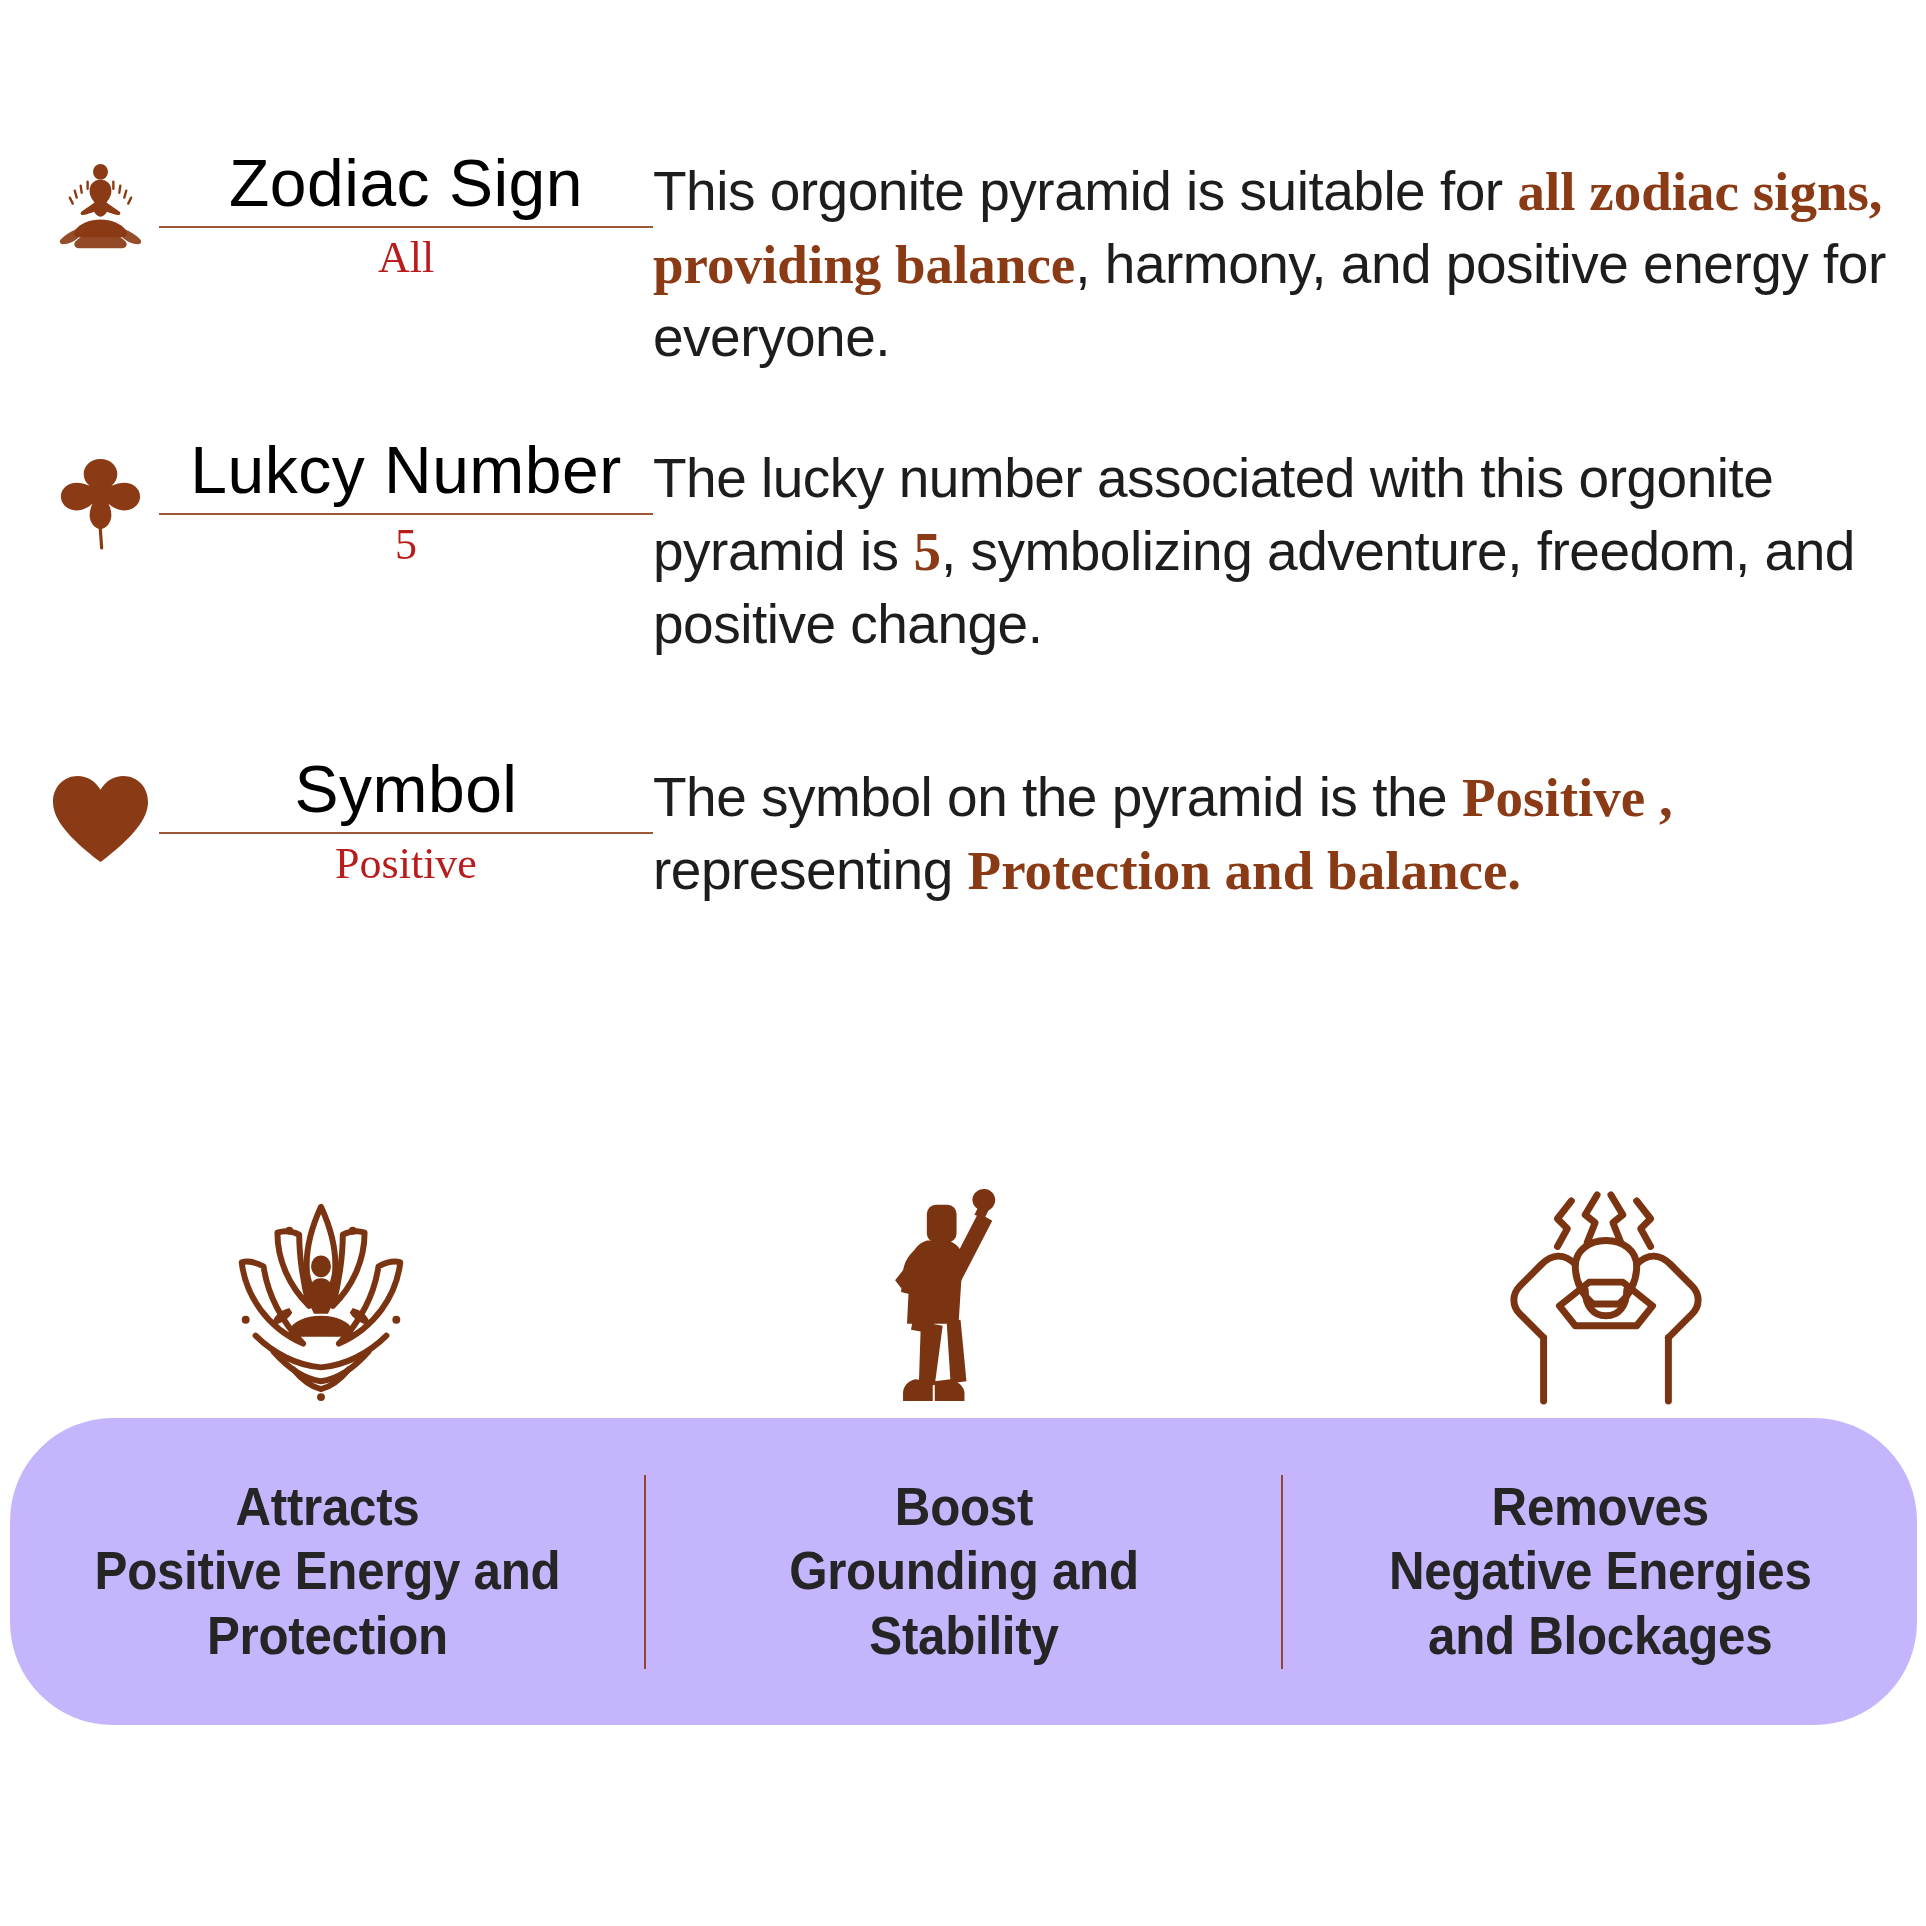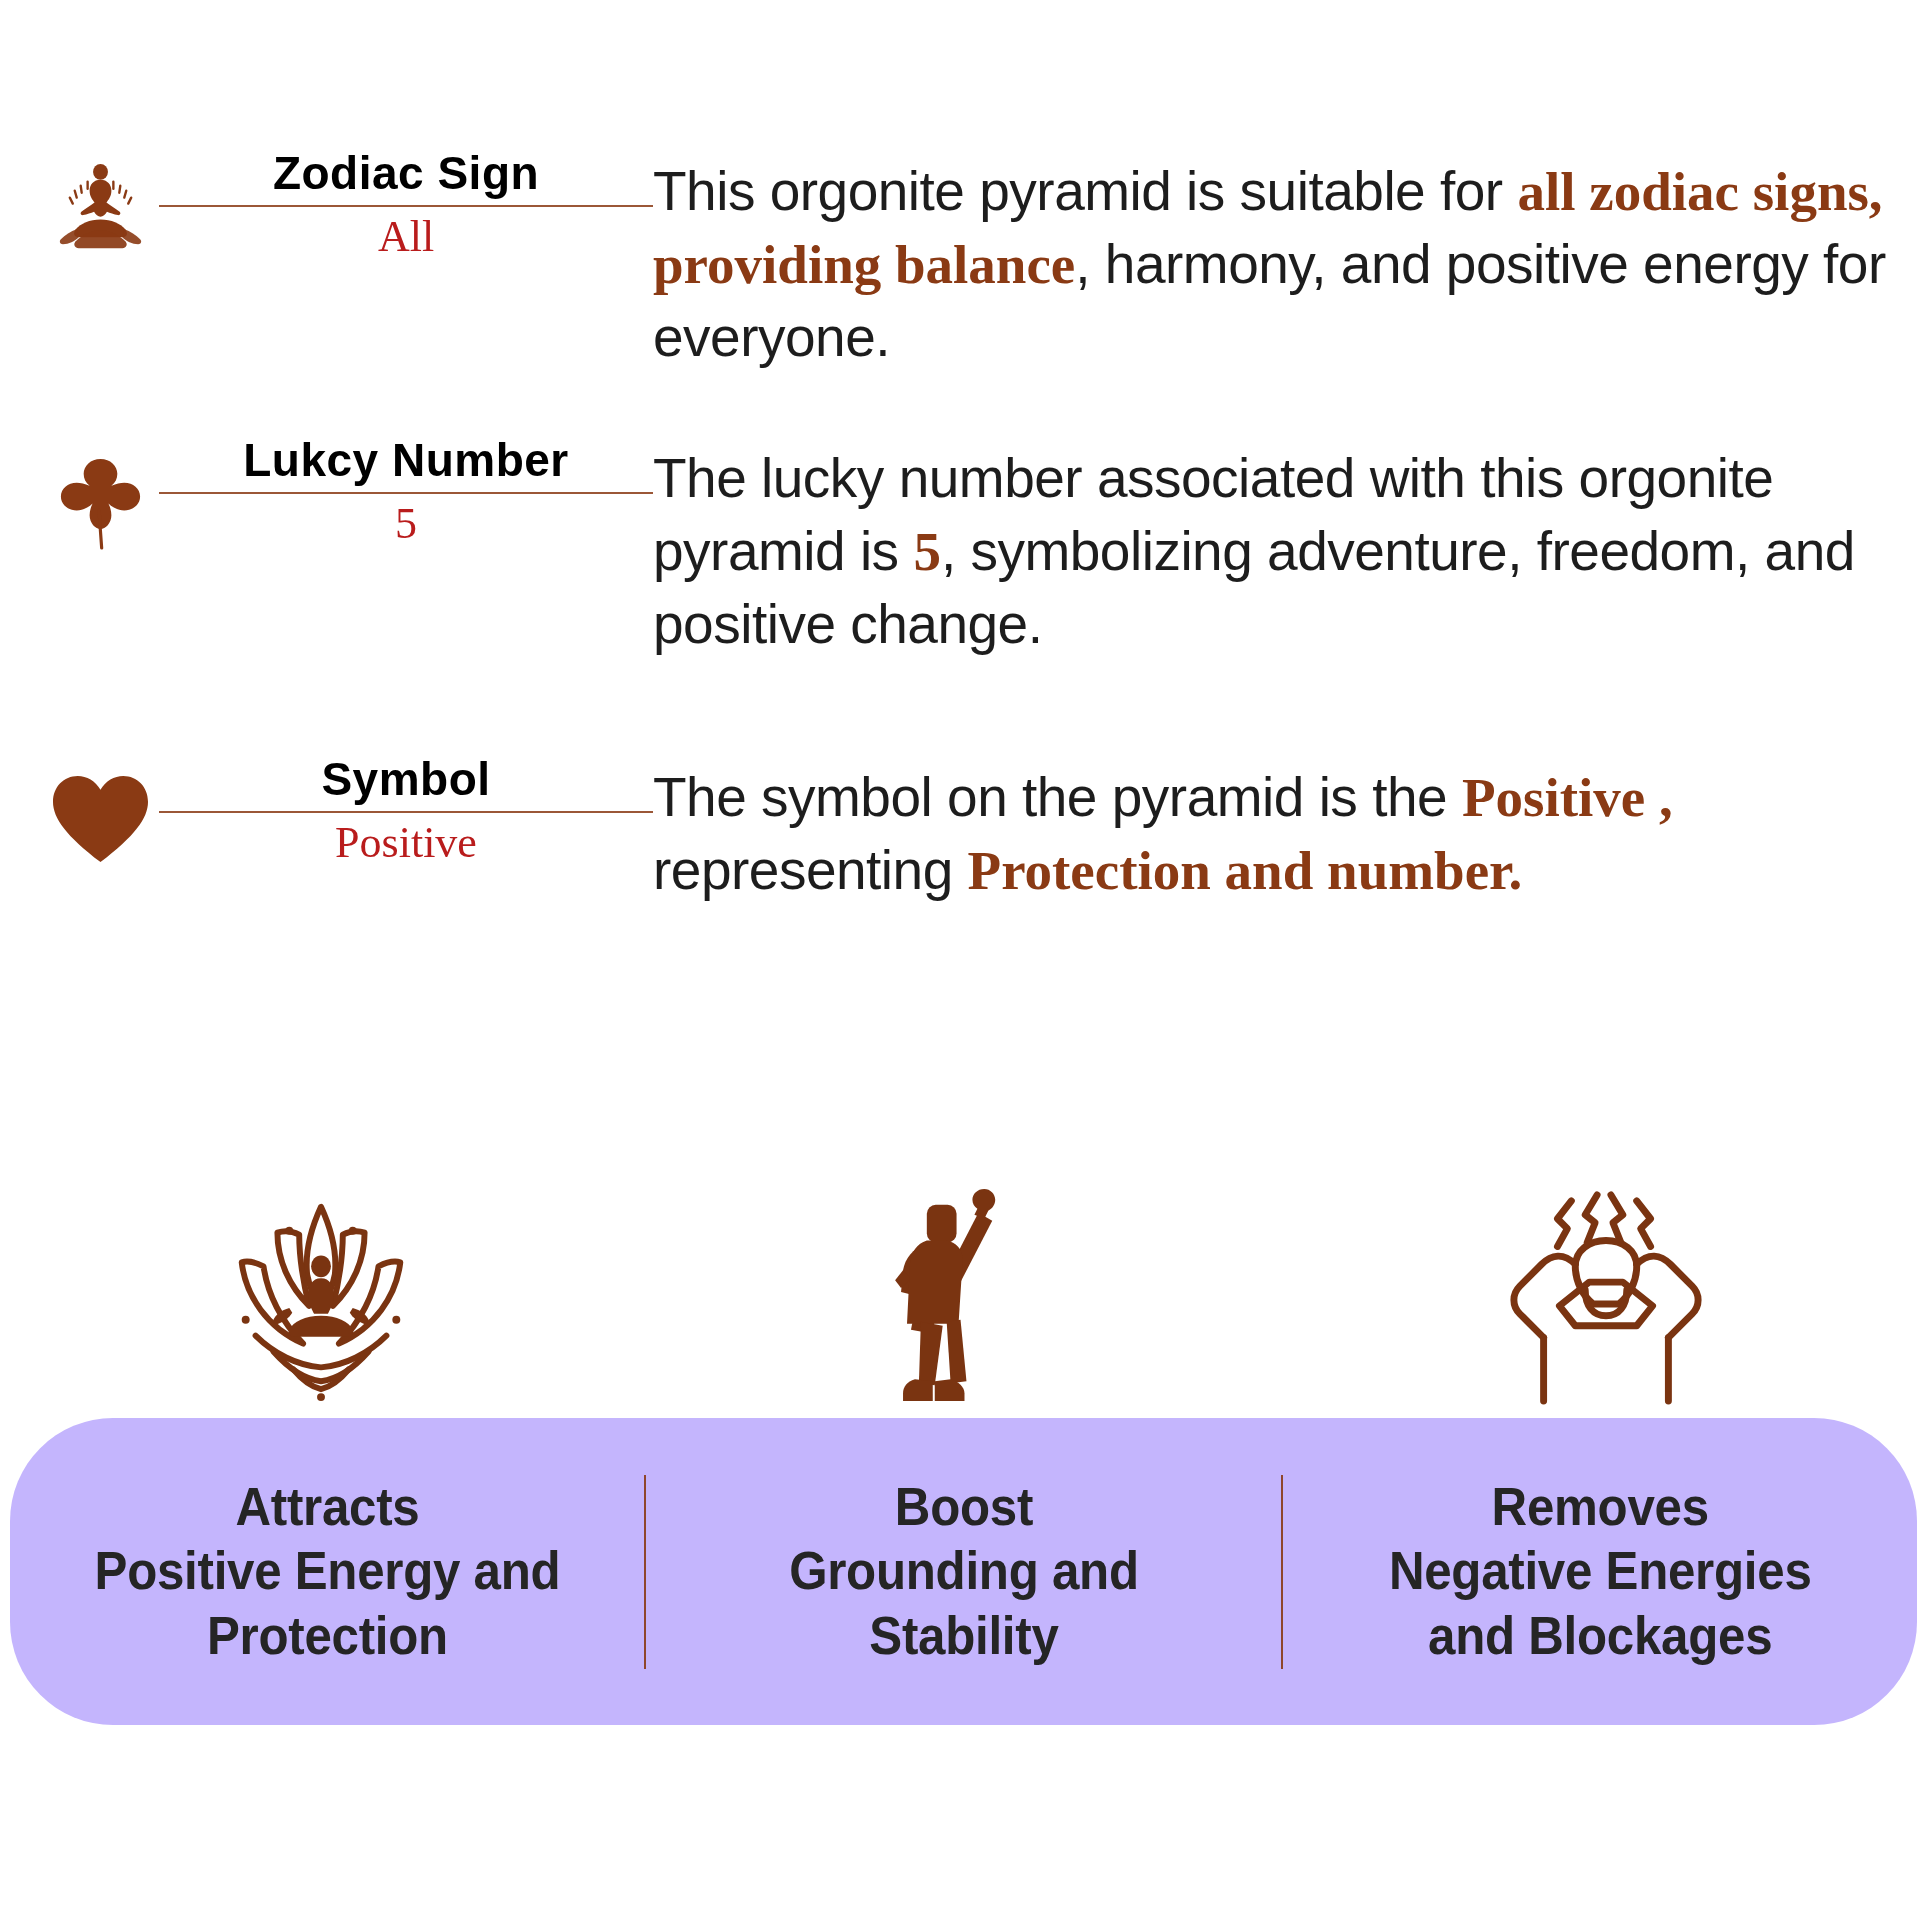--- a/index.html
+++ b/index.html
@@ -24,21 +24,21 @@
     display:flex;align-items:flex-start;
     padding-left:42px;box-sizing:border-box;
   }
   .row-icon{
     width:117px;flex:0 0 117px;height:129px;
     display:flex;align-items:center;justify-content:center;
   }
   .row-icon svg{display:block;}
   .label-block{flex:1;display:flex;flex-direction:column;align-items:center;}
   .label-title{
-    font-size:46px;font-weight:bold;color:#000;
+    font-size:66px;font-weight:normal;color:#000;
     letter-spacing:0.5px;line-height:1.05;white-space:nowrap;
   }
   .label-rule{
     width:100%;height:2px;background:#8a3a14;margin-top:8px;opacity:.85;
   }
   .label-value{
     font-family:"Liberation Serif",serif;
     font-size:44px;color:#b91c1c;margin-top:6px;line-height:1.1;
   }
 
@@ -155,21 +155,21 @@
             <path fill="#8a3a14" d="M52 92 C18 66 4 48 4 31 4 16 15 5 29 5 38 5 47 10 52 19 57 10 66 5 75 5 89 5 100 16 100 31 100 48 86 66 52 92z"></path>
           </svg>
         </div>
         <div class="label-block">
           <div class="label-title">Symbol</div>
           <div class="label-rule"></div>
           <div class="label-value">Positive</div>
         </div>
       </div>
       <div class="desc-col">
-        <div class="desc"><span>The symbol on the pyramid is the </span><b>Positive ,</b><span> representing </span><b>Protection and number.</b></div>
+        <div class="desc"><span>The symbol on the pyramid is the </span><b>Positive ,</b><span> representing </span><b>Protection and balance.</b></div>
       </div>
     </div>
 
   </div>
 
   <div class="benefit-icons">
 
     <div class="benefit-icon-cell">
       <span>
         <svg width="230" height="220" viewBox="0 0 232 222">

